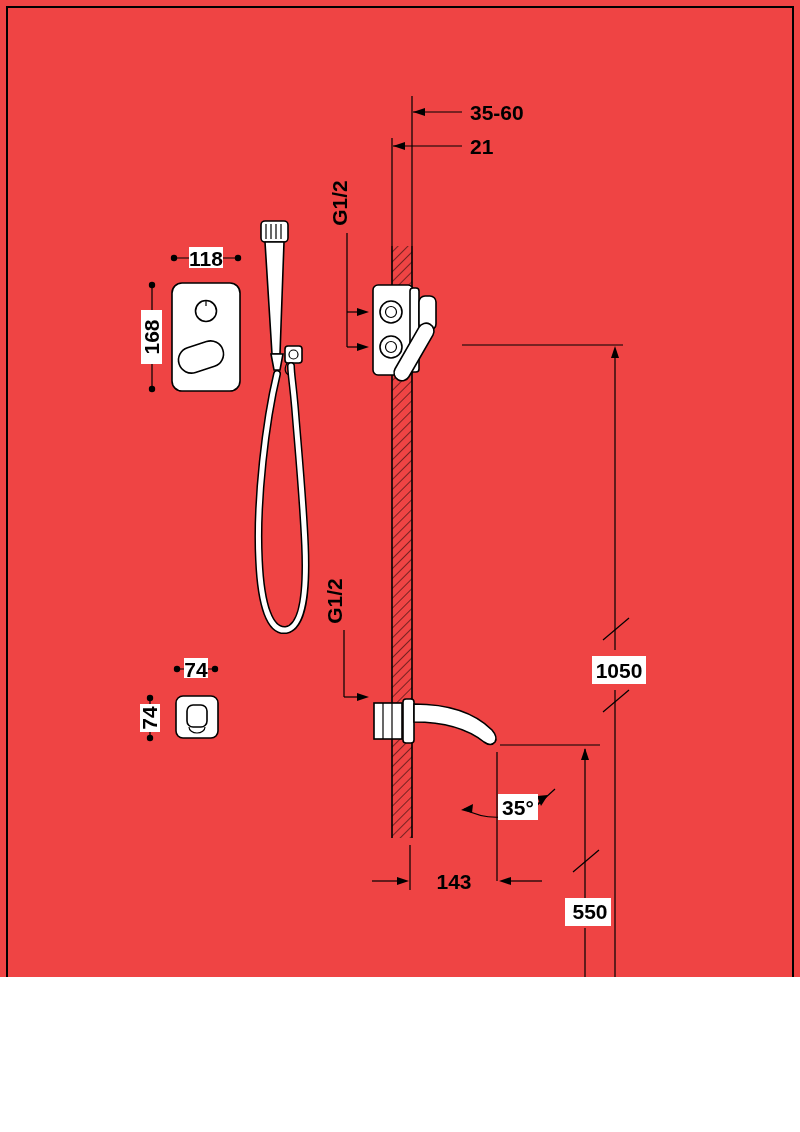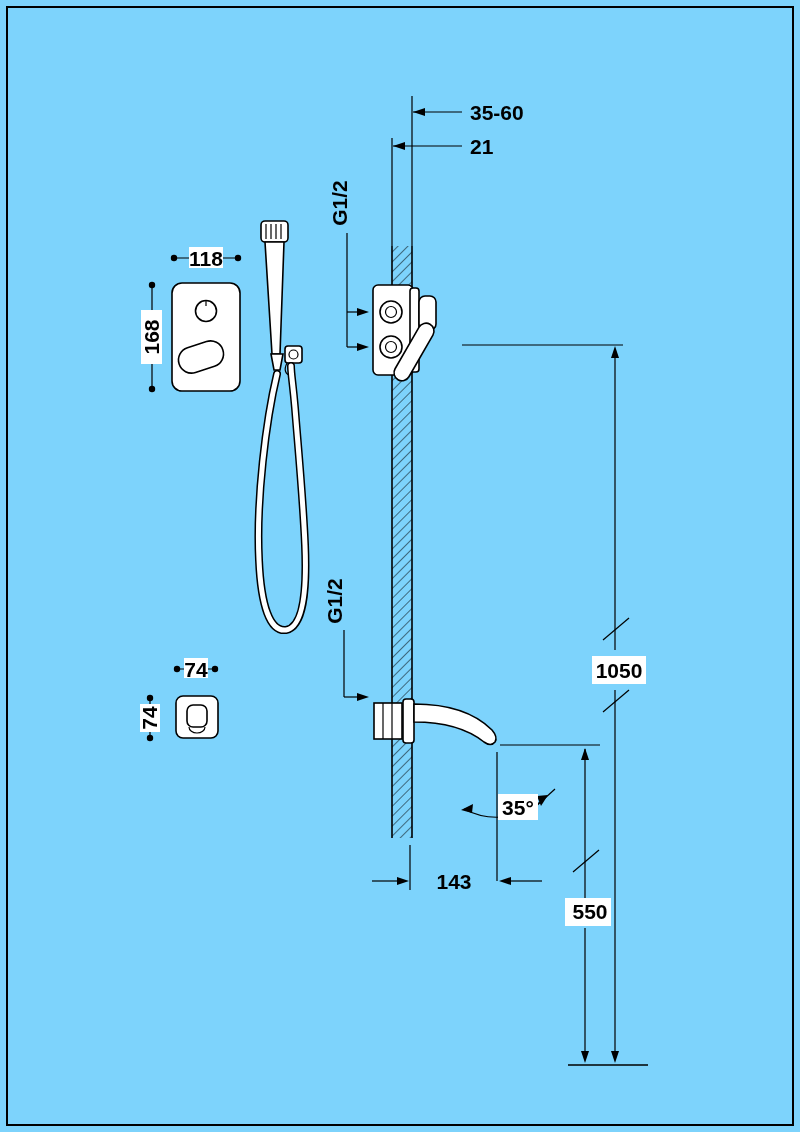--- a/index.html
+++ b/index.html
@@ -1,16 +1,16 @@
 <!DOCTYPE html>
 <html><head>
 <meta charset="utf-8">
 <style>
   html,body{margin:0;padding:0;background:#fff;}
-  .page{width:800px;height:1132px;position:relative;background:#7dd3fc;}
+  .page{width:800px;height:977px;position:relative;background:#ef4444;}
   svg{display:block;}
   svg text{
     font-family:"Liberation Sans", sans-serif;
     font-weight:bold;
     font-size:21px;
     fill:#000;
   }
   .thin{stroke:#000;stroke-width:1.2;fill:none;}
   .med{stroke:#000;stroke-width:1.6;fill:none;}
   .part{stroke:#000;stroke-width:1.6;fill:#fff;}

